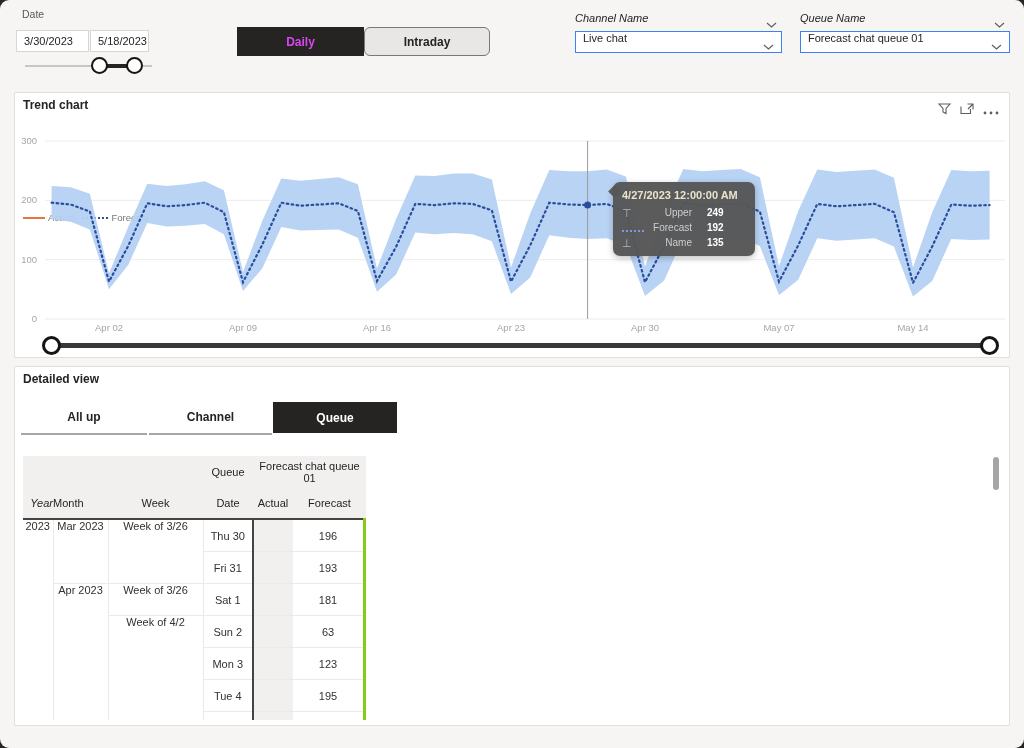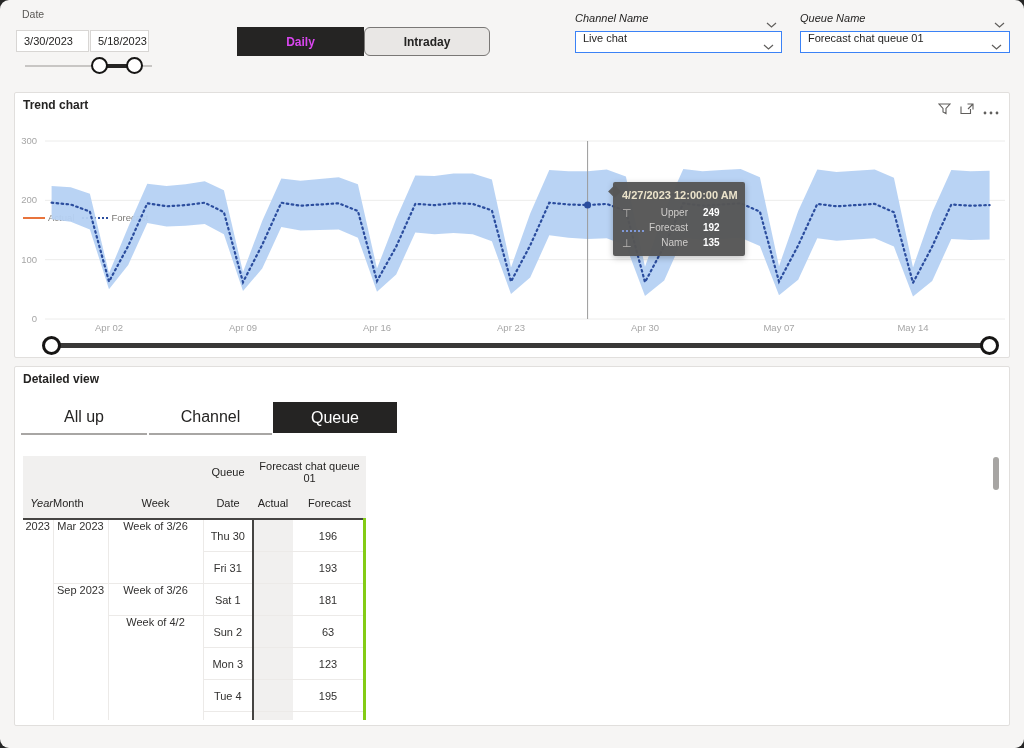--- a/index.html
+++ b/index.html
@@ -20,36 +20,36 @@
   .select .chev{position:absolute;right:7px;top:8px;}
   
   .card{position:absolute;background:#fff;border:1px solid #e1dfdd;border-radius:2px;box-sizing:border-box;}
   .card-title{position:absolute;left:8px;top:5px;font-size:12px;font-weight:bold;color:#252423;}
   .vis-icons{position:absolute;right:10px;top:8px;display:flex;gap:9px;align-items:center;}
   
   .legend{position:absolute;left:8px;top:119px;display:flex;align-items:center;font-size:9.5px;color:#7a7875;}
   .leg-line{display:inline-block;width:22px;height:0;border-top:2px solid #e8743c;margin-right:3px;}
   .leg-dots{display:inline-block;width:26px;height:0;border-top:2px dotted #2b4d9e;margin:0 3px 0 8px;}
   
-  .tooltip{position:absolute;left:598px;top:89px;width:132px;background:rgba(86,86,86,.97);border-radius:2px;
-    padding:7px 16px 8px 9px;box-sizing:border-box;box-shadow:0 2px 6px rgba(0,0,0,.25);z-index:5;}
+  .tooltip{position:absolute;left:598px;top:89px;width:142px;background:rgba(86,86,86,.97);border-radius:7px;
+    padding:7px 22px 8px 9px;box-sizing:border-box;box-shadow:0 2px 6px rgba(0,0,0,.25);z-index:5;}
   .tooltip::before{content:"";position:absolute;left:-3px;top:5px;width:9px;height:9px;
     background:rgba(86,86,86,.97);transform:rotate(45deg);}
   .tt-title{font-size:11px;font-weight:bold;color:#ebe3cb;margin-bottom:6px;white-space:nowrap;}
   .tt-row{display:flex;align-items:center;font-size:10px;margin-top:4px;}
   .tt-icon{width:24px;color:#b8b6b4;font-size:11px;line-height:10px;}
   .tt-dots{display:inline-block;width:22px;border-top:2px dotted #8099d8;}
   .tt-label{flex:1;text-align:right;color:#cfcdcb;}
   .tt-val{width:26px;margin-left:15px;font-weight:bold;color:#fff;}
   
   .rs-handle{position:absolute;width:13px;height:13px;background:#fff;border:2.5px solid #161514;
     border-radius:50%;box-sizing:content-box;cursor:pointer;}
   
   .tab{position:absolute;height:30px;display:flex;align-items:center;justify-content:center;
-    font-size:16px;font-weight:normal;cursor:pointer;box-sizing:border-box;}
+    font-size:12px;font-weight:bold;cursor:pointer;box-sizing:border-box;}
   .tab.sel{background:#252423;color:#fff;height:31px;}
   .tab-underline{position:absolute;height:2px;background:#a8a6a4;}
   
   .tbl-wrap{position:absolute;left:8px;top:89px;width:343px;height:264px;overflow:hidden;}
   table.dv{border-collapse:collapse;table-layout:fixed;width:343px;font-size:11px;color:#323130;}
   table.dv th{background:#f1f0ef;font-weight:normal;color:#252423;padding:0;}
   table.dv tr.gh th{height:32px;}
   table.dv tr.ch th{height:30px;border-bottom:2px solid #454442;}
   table.dv td{height:31px;padding:0;text-align:center;border-top:1px solid #eceae8;}
   td.c-year{vertical-align:top;padding-top:8px;}
@@ -216,21 +216,21 @@
               <td class="c-date">Thu 30</td>
               <td class="c-actual"></td>
               <td class="c-fc">196</td>
             </tr>
             <tr>
               <td class="c-date">Fri 31</td>
               <td class="c-actual"></td>
               <td class="c-fc">193</td>
             </tr>
             <tr>
-              <td class="c-month" rowspan="5">Sep 2023</td>
+              <td class="c-month" rowspan="5">Apr 2023</td>
               <td class="c-week">Week of 3/26</td>
               <td class="c-date">Sat 1</td>
               <td class="c-actual"></td>
               <td class="c-fc">181</td>
             </tr>
             <tr>
               <td class="c-week" rowspan="4">Week of 4/2</td>
               <td class="c-date">Sun 2</td>
               <td class="c-actual"></td>
               <td class="c-fc">63</td>

